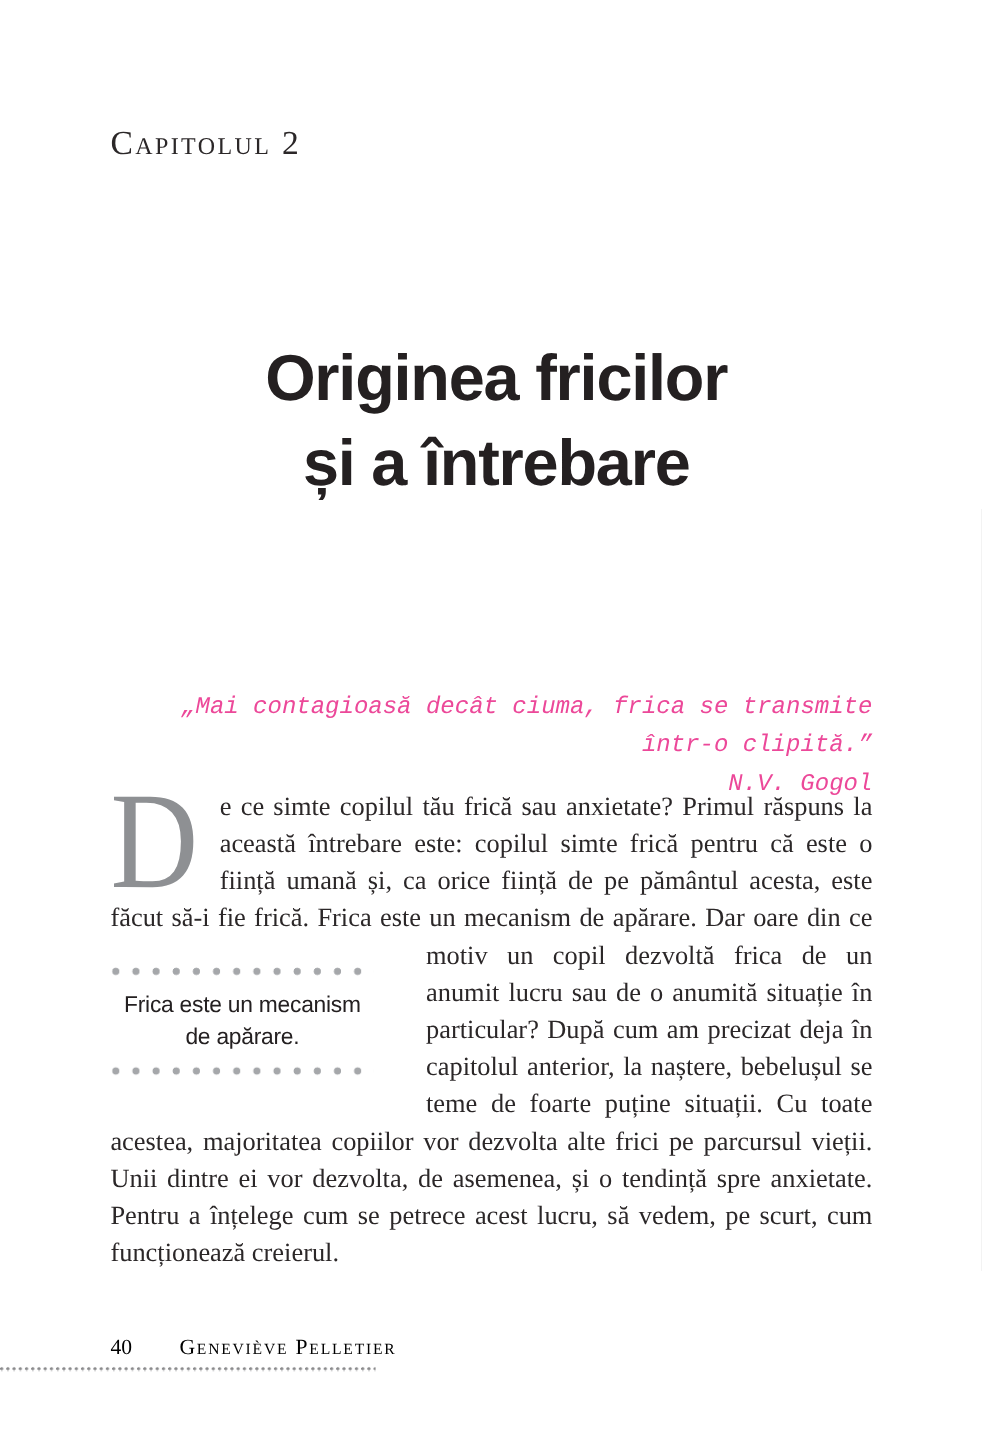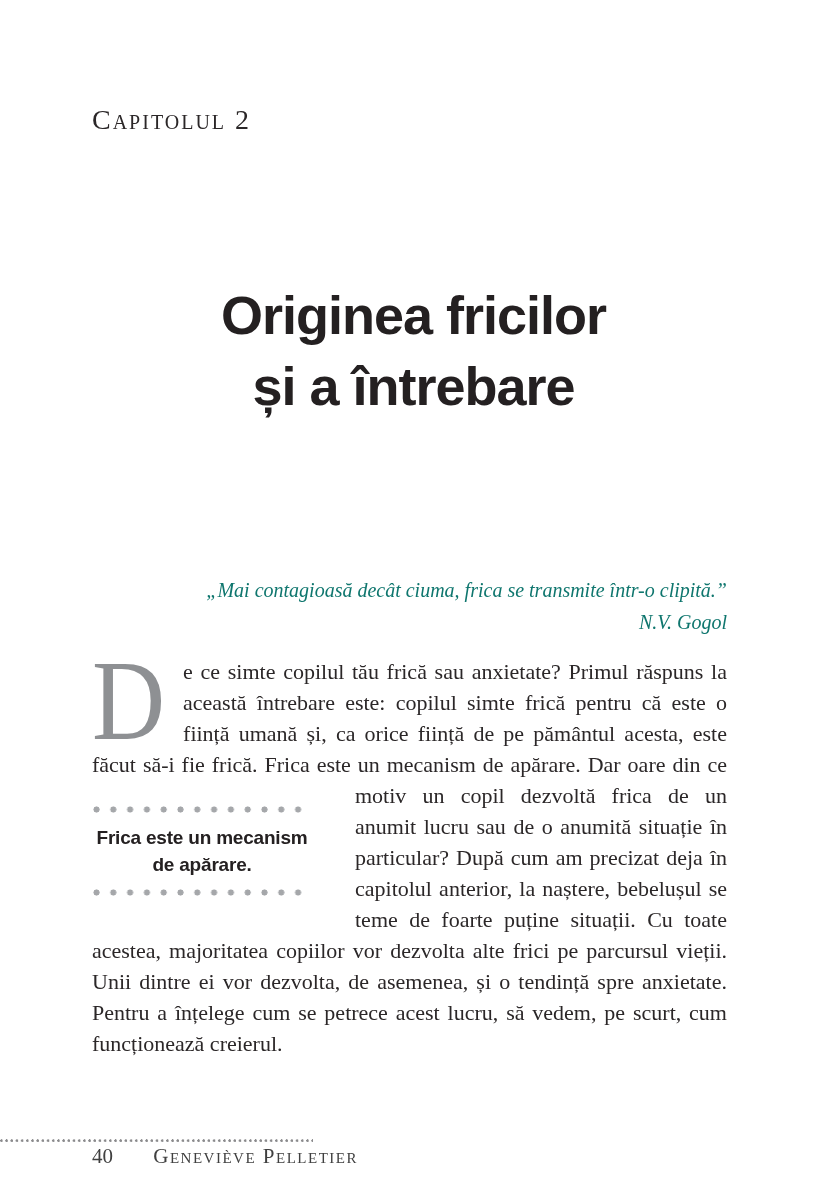--- a/index.html
+++ b/index.html
@@ -40,21 +40,22 @@
   .title-line { display: block; }
   .epigraph {
     position: absolute;
     left: 92px;
     top: 574px;
     width: 635px;
     text-align: right;
     font-style: italic;
     font-size: 20px;
     line-height: 32px;
-    color: #0f766e;
+    color: #ec4899;
+    font-family: Liberation Mono, monospace;
   }
   .body-text {
     position: absolute;
     left: 92px;
     top: 656px;
     width: 635px;
     margin: 0;
     text-align: justify;
     font-size: 22px;
     line-height: 31px;
@@ -89,36 +90,35 @@
     display: block;
     width: 218px;
     height: 7px;
     margin: 0 auto;
     background-image: radial-gradient(circle at 3.5px 3.5px, #a5a7aa 2.8px, rgba(0,0,0,0) 3.3px);
     background-size: 16.8px 7px;
     background-repeat: repeat-x;
   }
   .pullquote-text {
     display: block;
-    font-weight: bold;
+    font-weight: normal;
     font-size: 19px;
     line-height: 27px;
     letter-spacing: -0.2px;
     color: #242021;
     margin: 11px 0;
   }
   .pq-line { display: block; white-space: nowrap; }
   .footer {
     position: absolute;
     left: 92px;
     top: 1112px;
     width: 635px;
-    font-size: 21px;
-    color: #404040;
-    margin-top: 32px;
+    font-size: 18px;
+    color: #000000;
   }
   .page-number { display: inline-block; }
   .running-title {
     display: inline-block;
     margin-left: 35px;
     font-variant: small-caps;
     letter-spacing: 1.5px;
   }
   .footer-rule {
     position: absolute;

